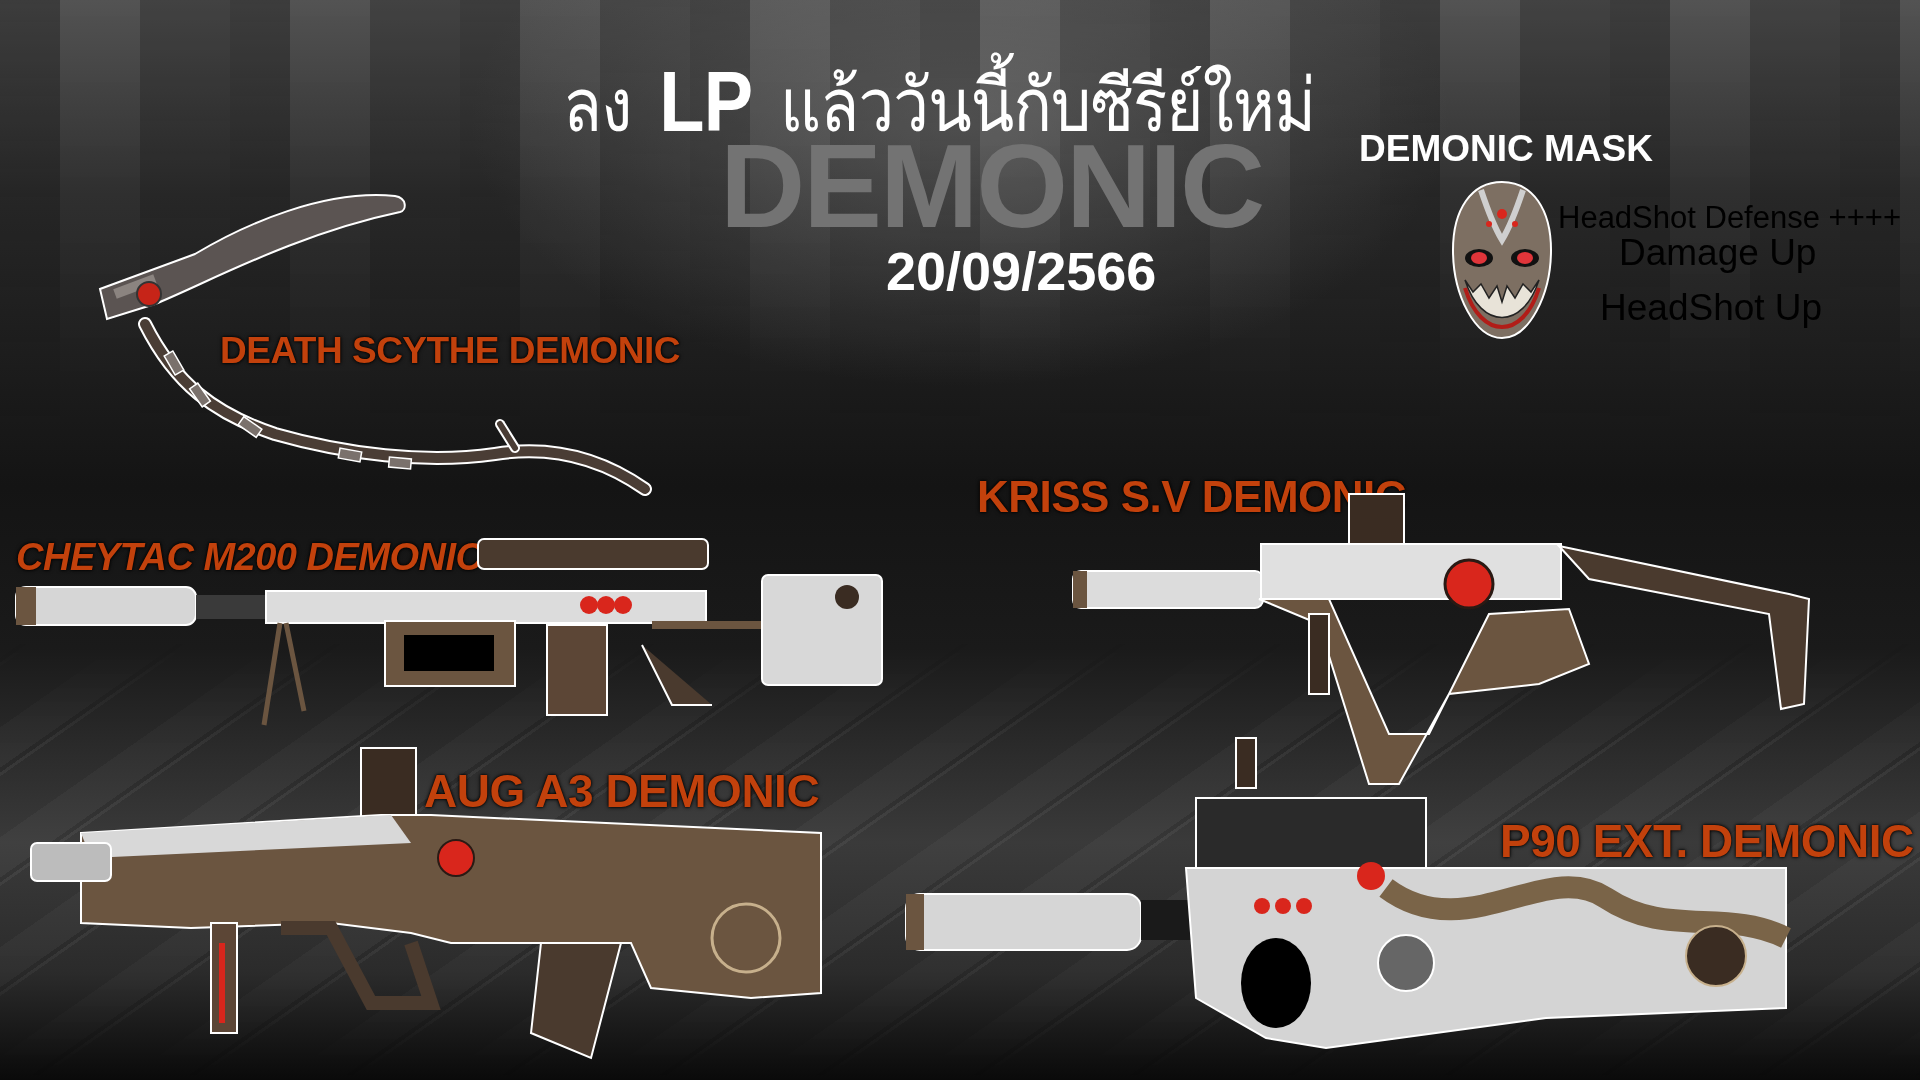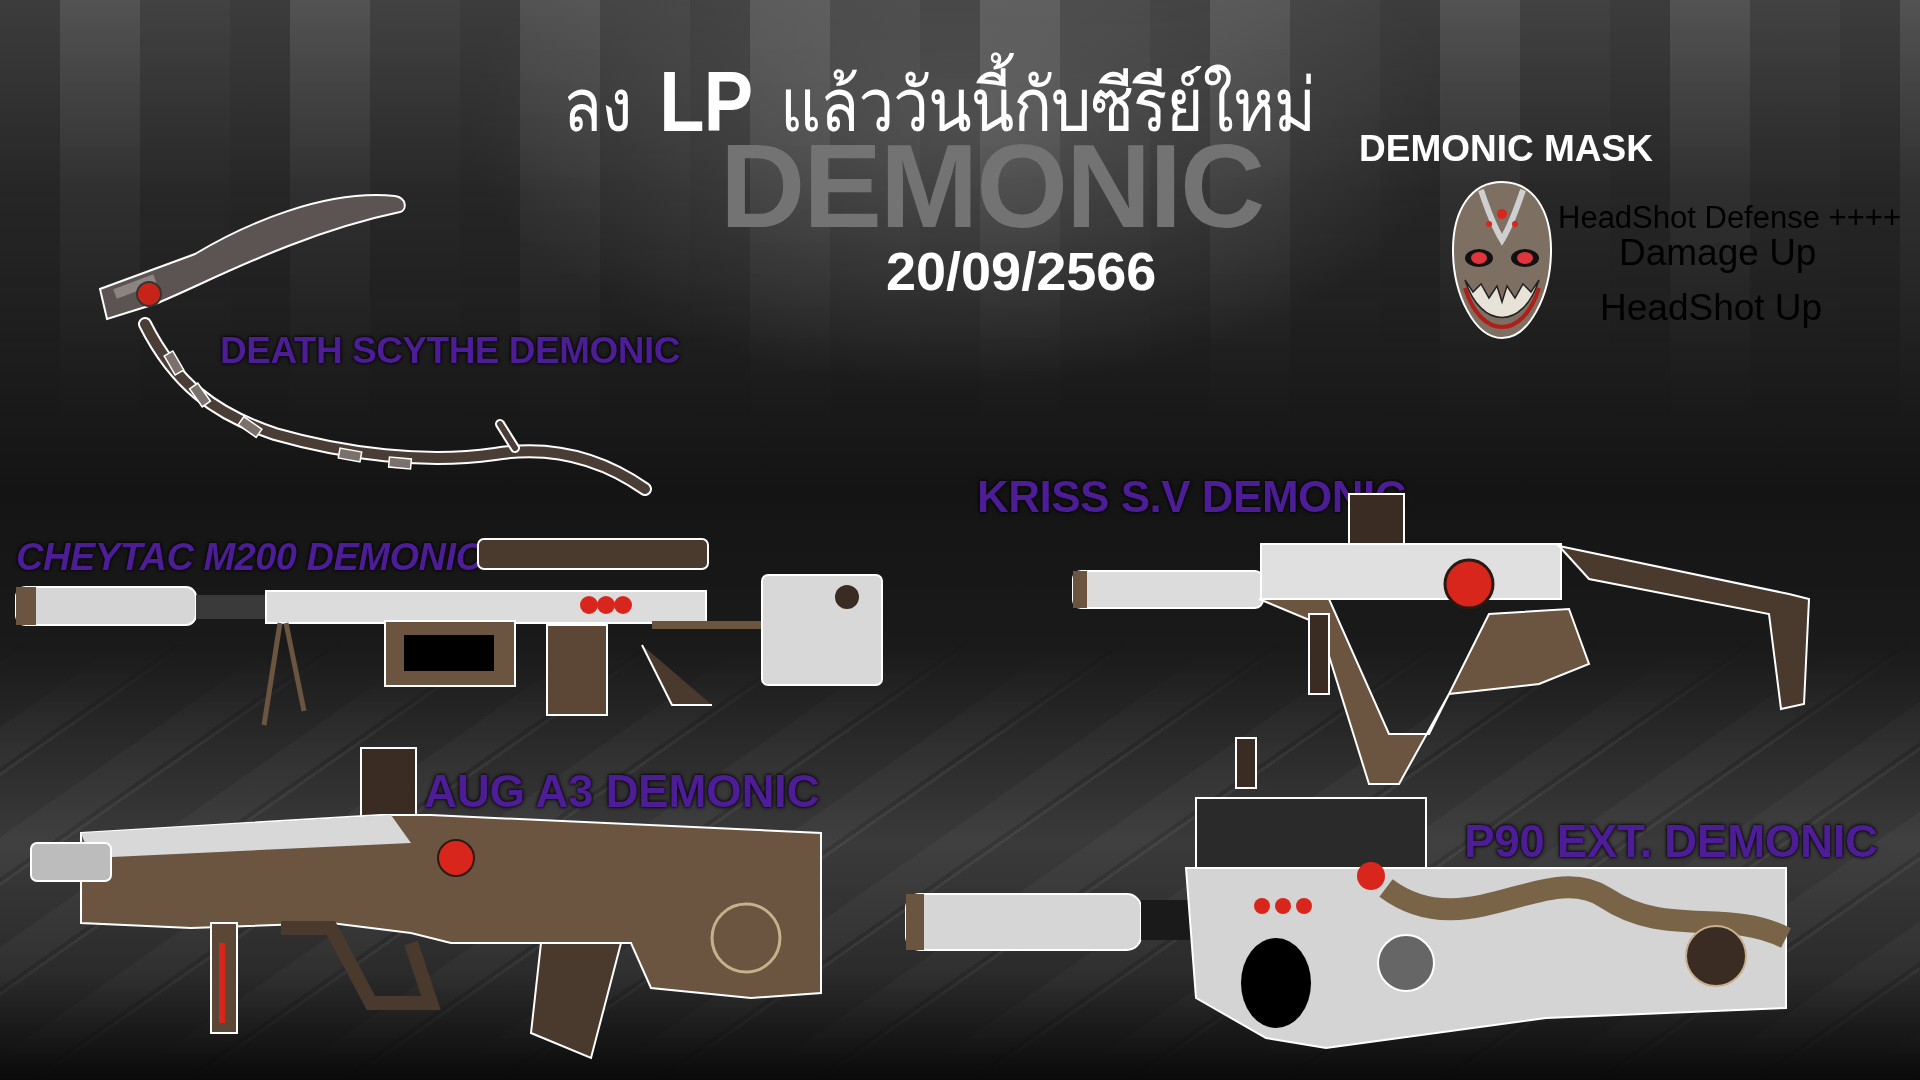--- a/index.html
+++ b/index.html
@@ -11,21 +11,21 @@
   }
   .streaks{position:absolute;left:0;top:640px;width:1920px;height:440px;
     background:repeating-linear-gradient(-35deg, rgba(255,255,255,0.05) 0 3px, rgba(0,0,0,0.05) 3px 7px, rgba(255,255,255,0.03) 7px 40px, rgba(0,0,0,0) 40px 90px);
     -webkit-mask-image:linear-gradient(180deg,transparent,#000 25%,#000 70%,transparent);
     mask-image:linear-gradient(180deg,transparent,#000 25%,#000 70%,transparent);}
   .vbands{position:absolute;left:0;top:0;width:1920px;height:420px;
     background:repeating-linear-gradient(90deg, rgba(0,0,0,0.18) 0 60px, rgba(255,255,255,0.05) 60px 140px, rgba(0,0,0,0.1) 140px 230px);
     -webkit-mask-image:linear-gradient(180deg,#000,transparent);
     mask-image:linear-gradient(180deg,#000,transparent);}
   .abs{position:absolute;}
-  .label{position:absolute;font-weight:bold;color:#4c1d95;white-space:nowrap;letter-spacing:-0.5px;
+  .label{position:absolute;font-weight:bold;color:#c2410c;white-space:nowrap;letter-spacing:-0.5px;
     text-shadow:0 0 2px #000,0 0 4px #000;}
   .headline{left:563px;top:46px;font-size:74px;font-family:"DejaVu Sans", sans-serif;font-weight:normal;white-space:nowrap;letter-spacing:-1px;transform:scaleX(0.86);transform-origin:left top;}
   .headline .lp{font-family:"Liberation Sans", sans-serif;font-weight:bold;font-size:86px;margin:0 10px;}
   .series{left:720px;top:118px;font-size:118px;font-weight:bold;color:#737373;letter-spacing:-2px;}
   .date{left:851px;top:240px;font-size:54px;font-weight:bold;margin-left:35px;}
   .mask-title{left:1359px;top:128px;font-size:37px;font-weight:bold;}
   .stat{position:absolute;white-space:nowrap;color:#000000;}
   .s1{left:1558px;top:200px;font-size:31px;}
   .s2{left:1604px;top:232px;font-size:37px;margin-left:15px;}
   .s3{left:1600px;top:287px;font-size:37px;}
@@ -120,21 +120,21 @@
   <path d="M50 90 L360 72 L380 100 L60 115 Z" fill="#d8d8d8"></path>
   <rect x="0" y="100" width="80" height="38" rx="6" fill="#bcbcbc" stroke="#fff" stroke-width="2"></rect>
   <circle cx="425" cy="115" r="18" fill="#d9261c" stroke="#2a1a14" stroke-width="2"></circle>
   <circle cx="715" cy="195" r="34" fill="none" stroke="#c7b08c" stroke-width="3"></circle>
   <rect x="180" y="180" width="26" height="110" fill="#5c4636" stroke="#fff" stroke-width="2"></rect>
   <rect x="188" y="200" width="6" height="80" fill="#d9261c"></rect>
   <path d="M510 200 L590 200 L560 315 L500 290 Z" fill="#4a3a2e" stroke="#fff" stroke-width="2"></path>
   <path d="M250 185 L300 185 L340 260 L400 260 L380 200" fill="none" stroke="#4a3a2e" stroke-width="14"></path>
 </svg>
 
-<div class="label" style="left:1464px;top:814px;font-size:46px;">P90 EXT. DEMONIC</div>
+<div class="label" style="left:1500px;top:814px;font-size:46px;">P90 EXT. DEMONIC</div>
 <svg style="left:906px;top:738px;" width="890" height="315" viewBox="0 0 890 315">
   <rect x="290" y="60" width="230" height="80" fill="#2a2a2a" stroke="#fff" stroke-width="2"></rect>
   <rect x="330" y="0" width="20" height="50" fill="#3a2c22" stroke="#fff" stroke-width="2"></rect>
   <rect x="0" y="156" width="235" height="56" rx="14" fill="#d6d6d6" stroke="#fff" stroke-width="2"></rect>
   <rect x="0" y="156" width="18" height="56" fill="#6b5540"></rect>
   <rect x="235" y="162" width="50" height="40" fill="#1a1a1a"></rect>
   <path d="M280 130 L880 130 L880 270 L640 280 L420 310 L360 300 L290 260 Z" fill="#d4d4d4" stroke="#fff" stroke-width="2"></path>
   <path d="M480 150 C560 210 640 120 700 160 C760 200 820 170 880 200" fill="none" stroke="#7a6448" stroke-width="22"></path>
   <circle cx="810" cy="218" r="30" fill="#3a2c22" stroke="#c7b08c" stroke-width="2"></circle>
   <circle cx="500" cy="225" r="28" fill="#666" stroke="#fff" stroke-width="2"></circle>

